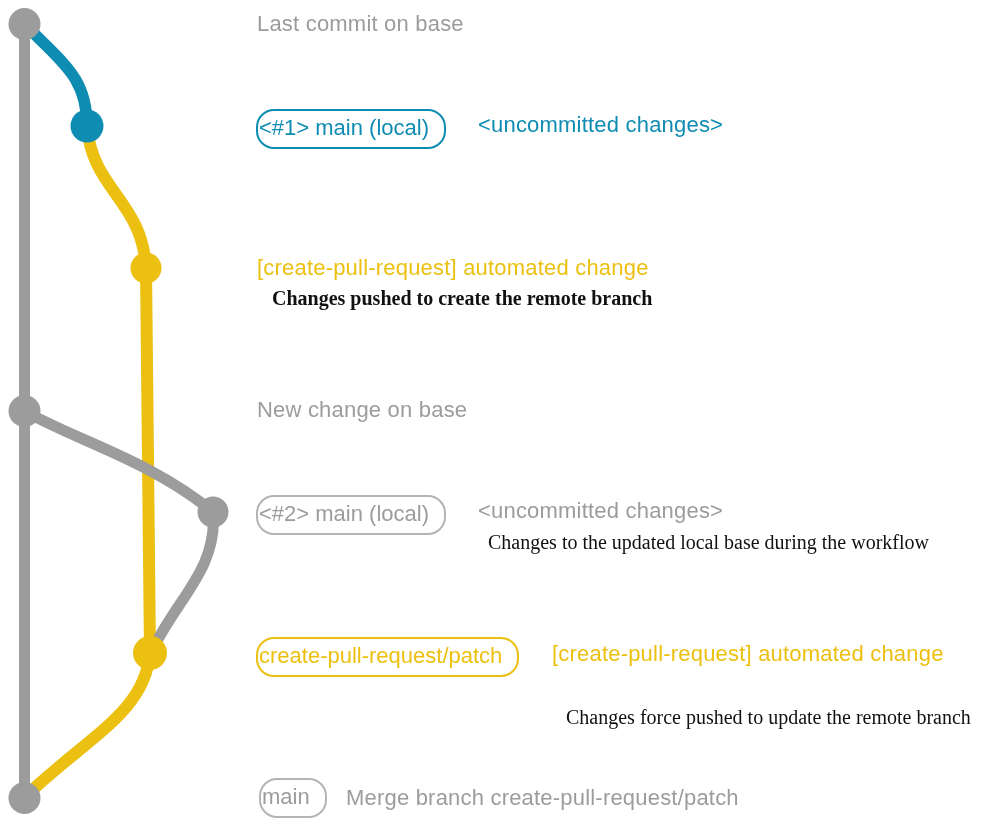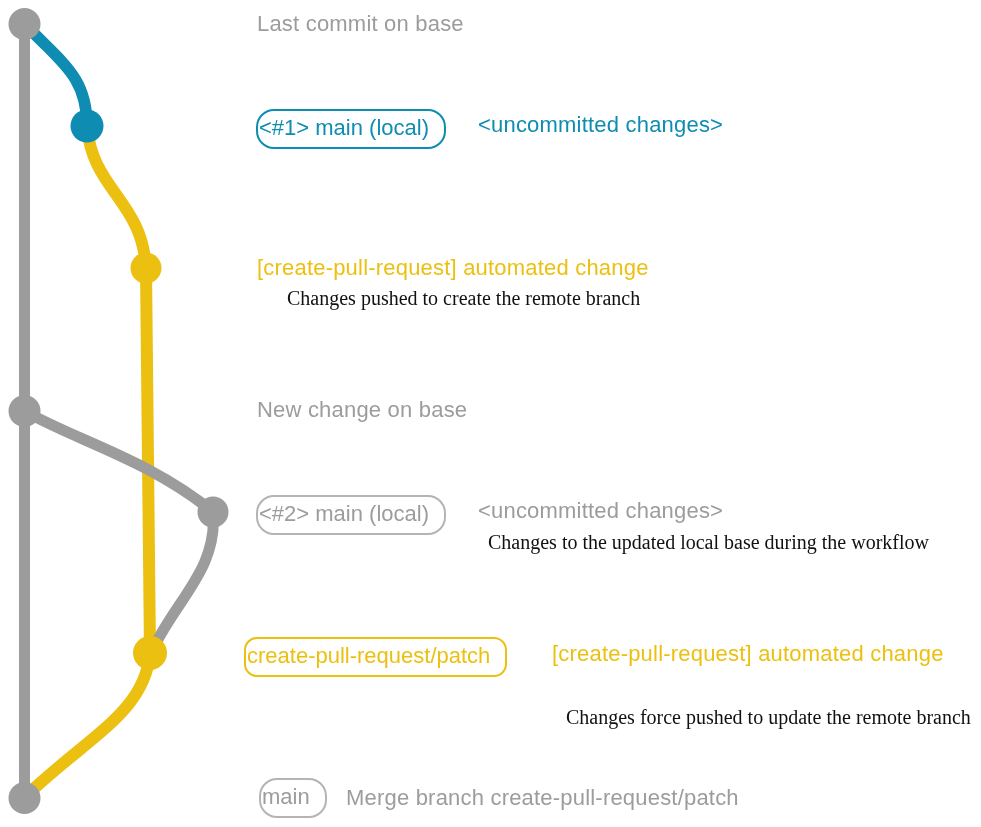--- a/index.html
+++ b/index.html
@@ -74,28 +74,28 @@
     <circle class="node yellow" cx="150" cy="653" r="17"></circle>
     <circle class="node gray" cx="24.5" cy="798" r="16"></circle>
   </svg>
 
   <div class="abs caption" style="left:257px;top:11px;">Last commit on base</div>
 
   <div class="abs badge teal" style="left:256px;top:109px;">&lt;#1&gt; main (local)</div>
   <div class="abs heading teal" style="left:478px;top:112px;">&lt;uncommitted changes&gt;</div>
 
   <div class="abs heading yellow" style="left:257px;top:255px;">[create-pull-request] automated change</div>
-  <div class="abs desc" style="left:287px;top:287px;">Changes pushed to create the remote branch</div>
+  <div class="abs desc" style="left:272px;top:287px;font-weight:bold;">Changes pushed to create the remote branch</div>
 
   <div class="abs caption" style="left:257px;top:397px;">New change on base</div>
 
   <div class="abs badge gray" style="left:256px;top:495px;">&lt;#2&gt; main (local)</div>
   <div class="abs heading gray" style="left:478px;top:498px;">&lt;uncommitted changes&gt;</div>
   <div class="abs desc" style="left:488px;top:531px;">Changes to the updated local base during the workflow</div>
 
-  <div class="abs badge yellow" style="left:244px;top:637px;border-radius:13px;">create-pull-request/patch</div>
+  <div class="abs badge yellow" style="left:256px;top:637px;">create-pull-request/patch</div>
   <div class="abs heading yellow" style="left:552px;top:641px;">[create-pull-request] automated change</div>
   <div class="abs desc" style="left:566px;top:706px;">Changes force pushed to update the remote branch</div>
 
   <div class="abs badge gray" style="left:259px;top:778px;">main</div>
   <div class="abs heading gray" style="left:346px;top:785px;">Merge branch create-pull-request/patch</div>
 
 </div>
 
 </body></html>

